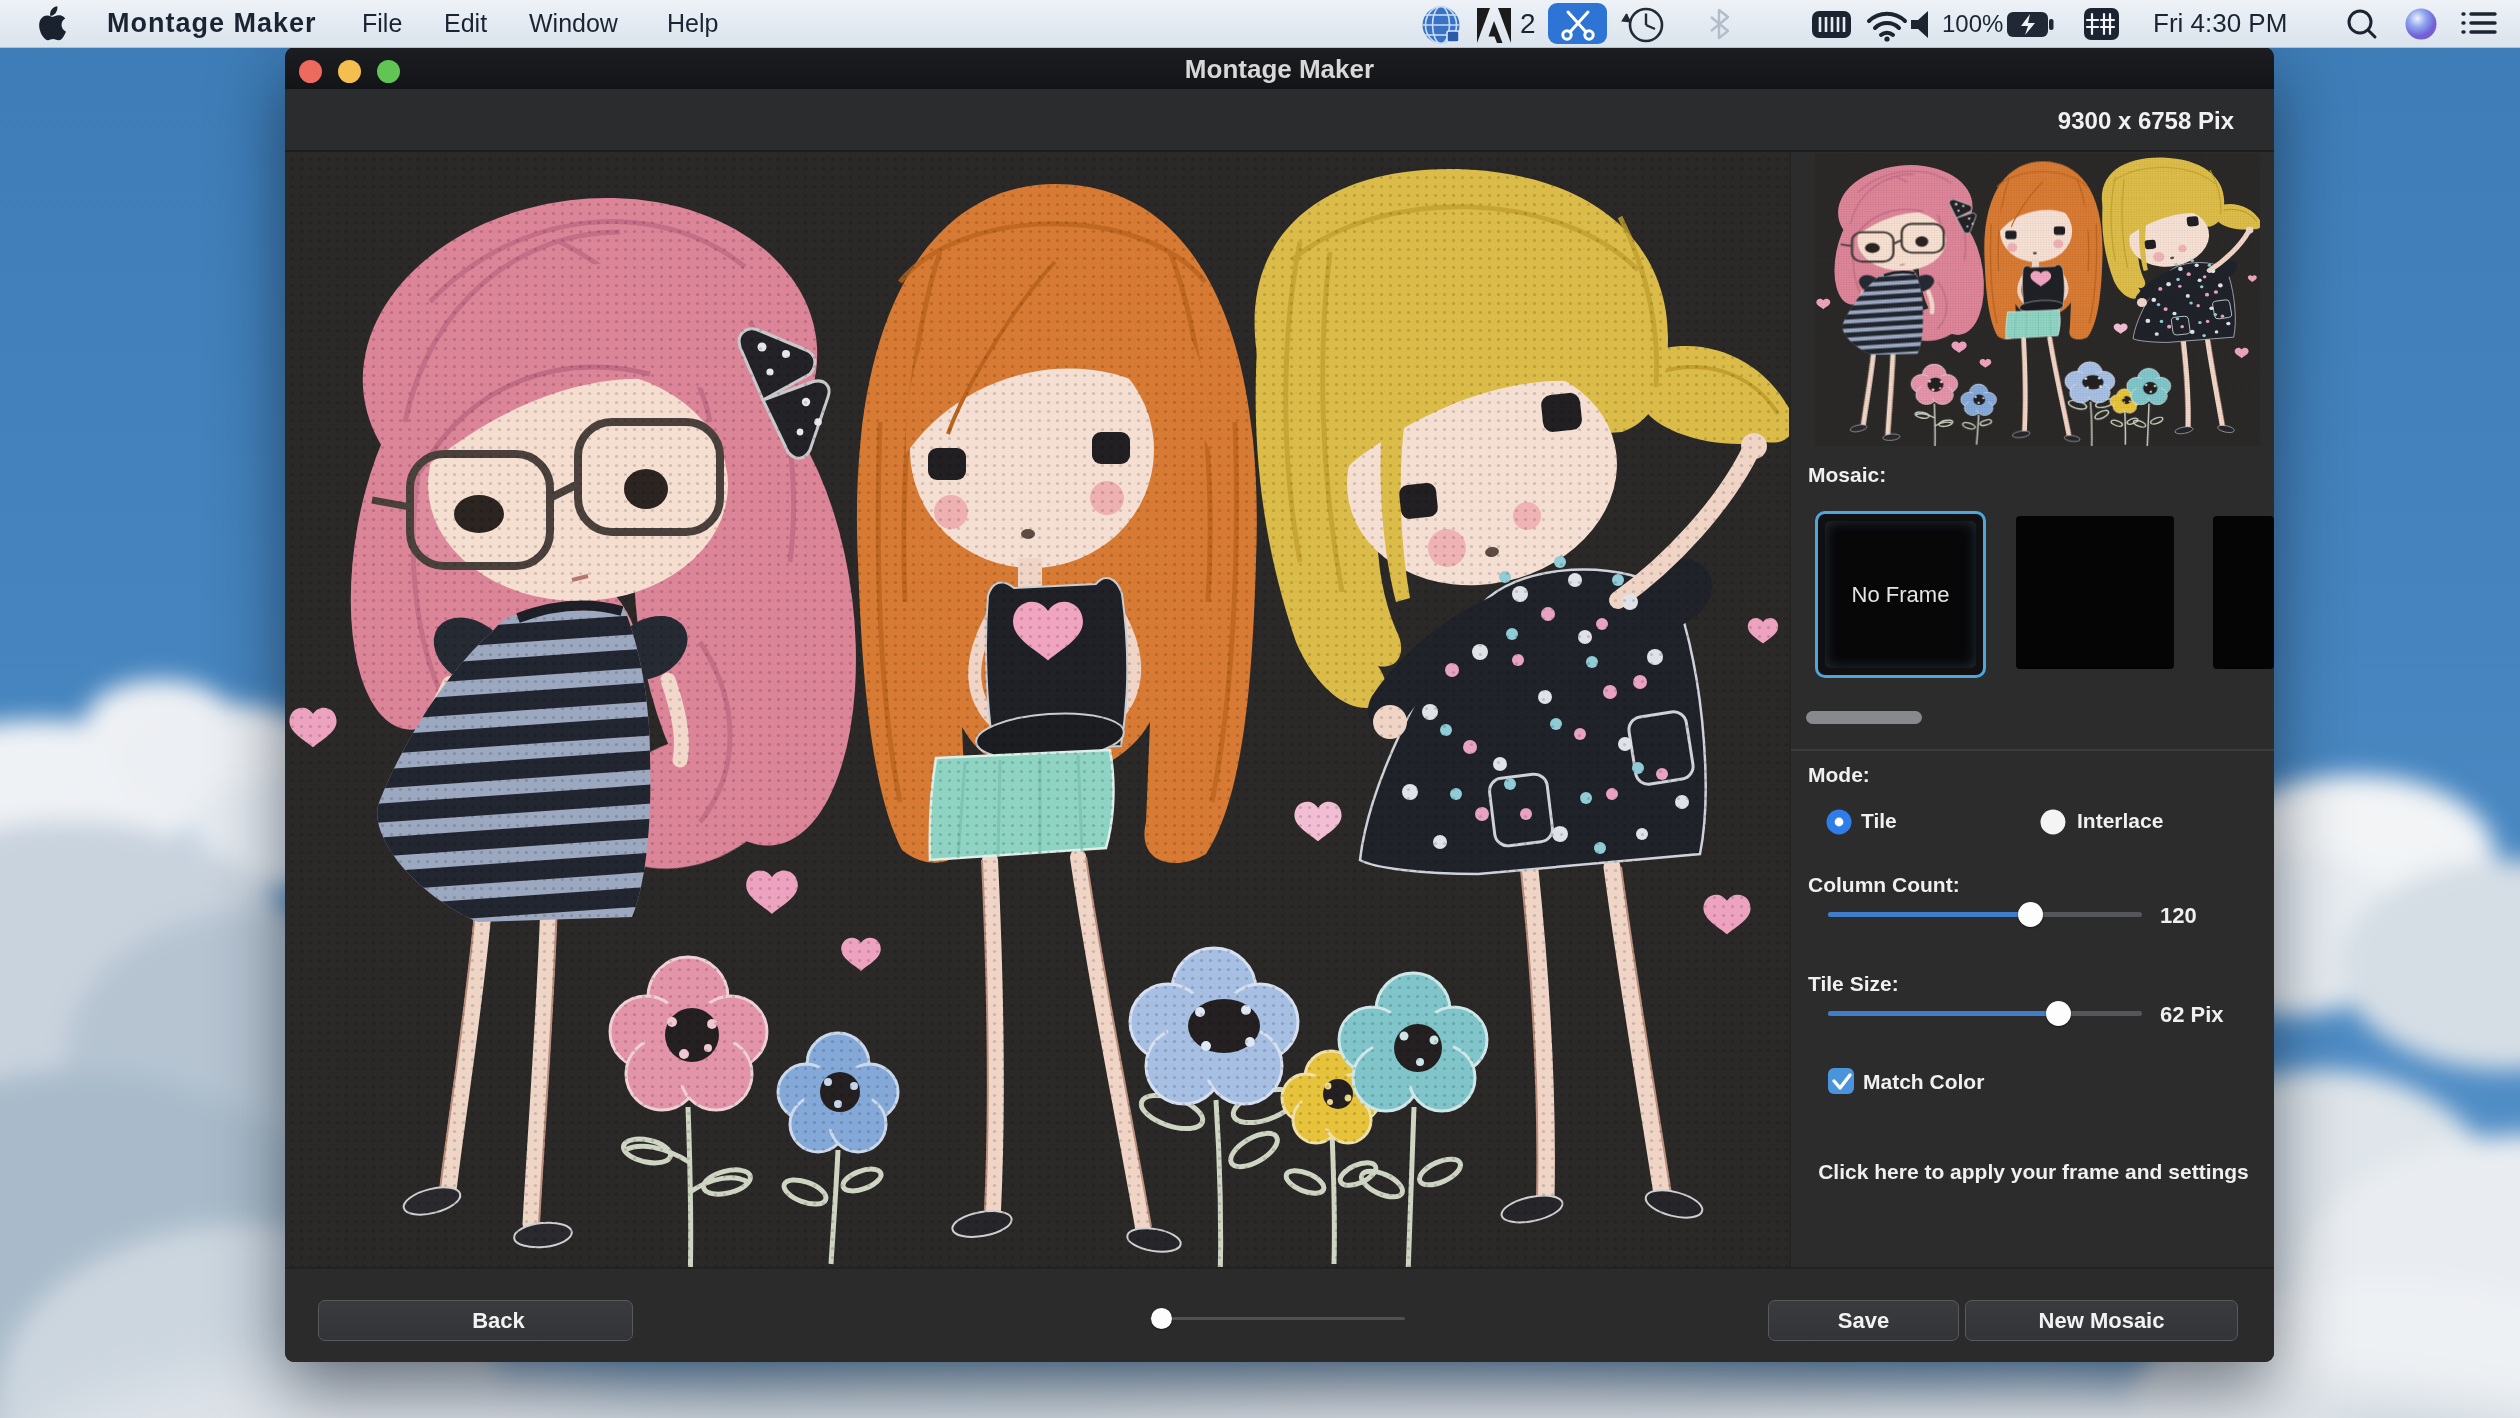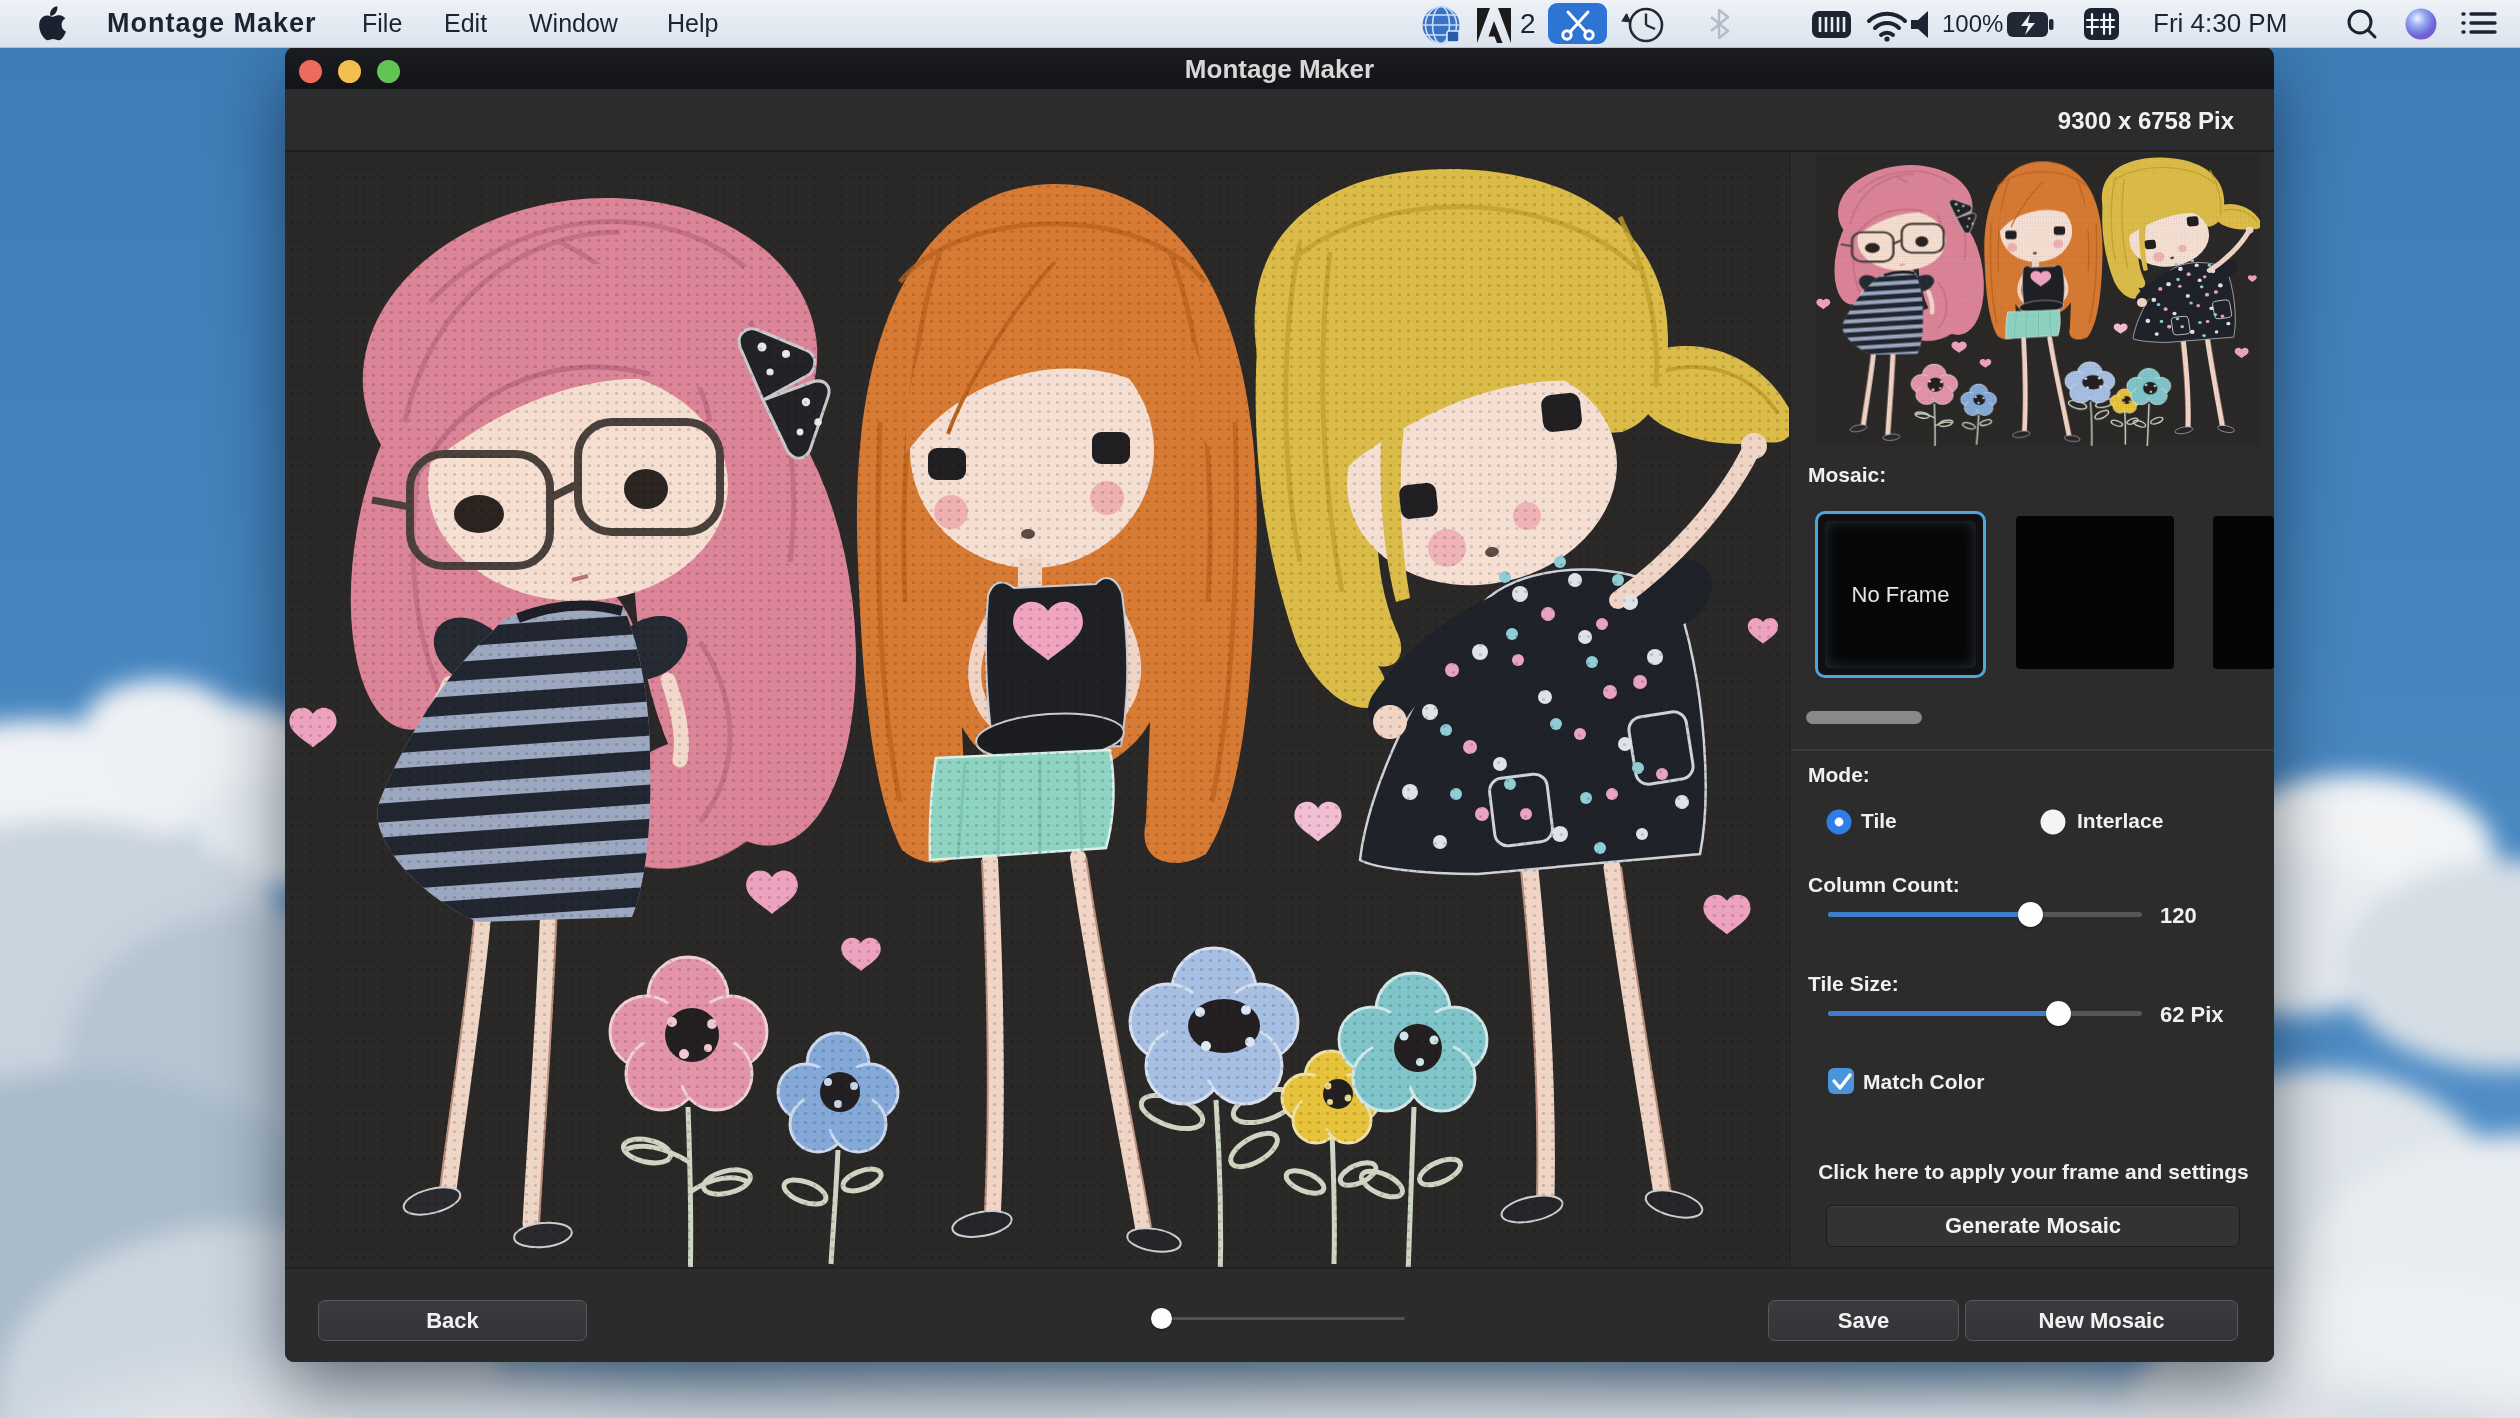--- a/index.html
+++ b/index.html
@@ -257,25 +257,24 @@
     <div class="slider-thumb" style="left:255px;top:849px;"></div>
     <div class="sb-val" style="left:369px;top:850px;">62 Pix</div>
 
     <svg class="abs" style="left:37px;top:915px" width="200" height="30" viewBox="0 0 200 30">
       <rect x="0" y="1" width="26" height="26" rx="6" fill="#4a94dc"></rect>
       <path d="M6,14 l6,7 l10,-13" stroke="#ffffff" stroke-width="3.4" fill="none" stroke-linecap="round" stroke-linejoin="round"></path>
     </svg>
     <div class="sb-label" style="left:72px;top:918px;">Match Color</div>
 
     <div class="sb-label" style="left:0;top:1008px;width:485px;text-align:center;font-weight:bold;">Click here to apply your frame and settings</div>
-    <div class="btn" style="left:35px;top:1053px;width:412px;height:40px;line-height:40px;background:#333336;border:1px solid #1d1d1f;box-shadow:inset 0 1px 0 rgba(255,255,255,.08);">Generate Mosaic</div>
   </div>
 
   <div id="bottombar" class="abs">
-    <div class="btn" style="left:33px;top:31px;width:267px;height:39px;line-height:39px;">Back</div>
+    <div class="btn" style="left:33px;top:31px;width:267px;height:39px;line-height:39px;padding-left:46px;">Back</div>
     <div class="slider-track" style="left:865px;top:48px;width:255px;height:3px;background:#515153;"></div>
     <div class="slider-thumb" style="left:866px;top:39px;width:21px;height:21px;"></div>
     <div class="btn" style="left:1483px;top:31px;width:189px;height:39px;line-height:39px;">Save</div>
     <div class="btn" style="left:1680px;top:31px;width:271px;height:39px;line-height:39px;">New Mosaic</div>
   </div>
 </div>
 
 <svg width="0" height="0" style="position:absolute">
   <defs>
     <g id="scene">

